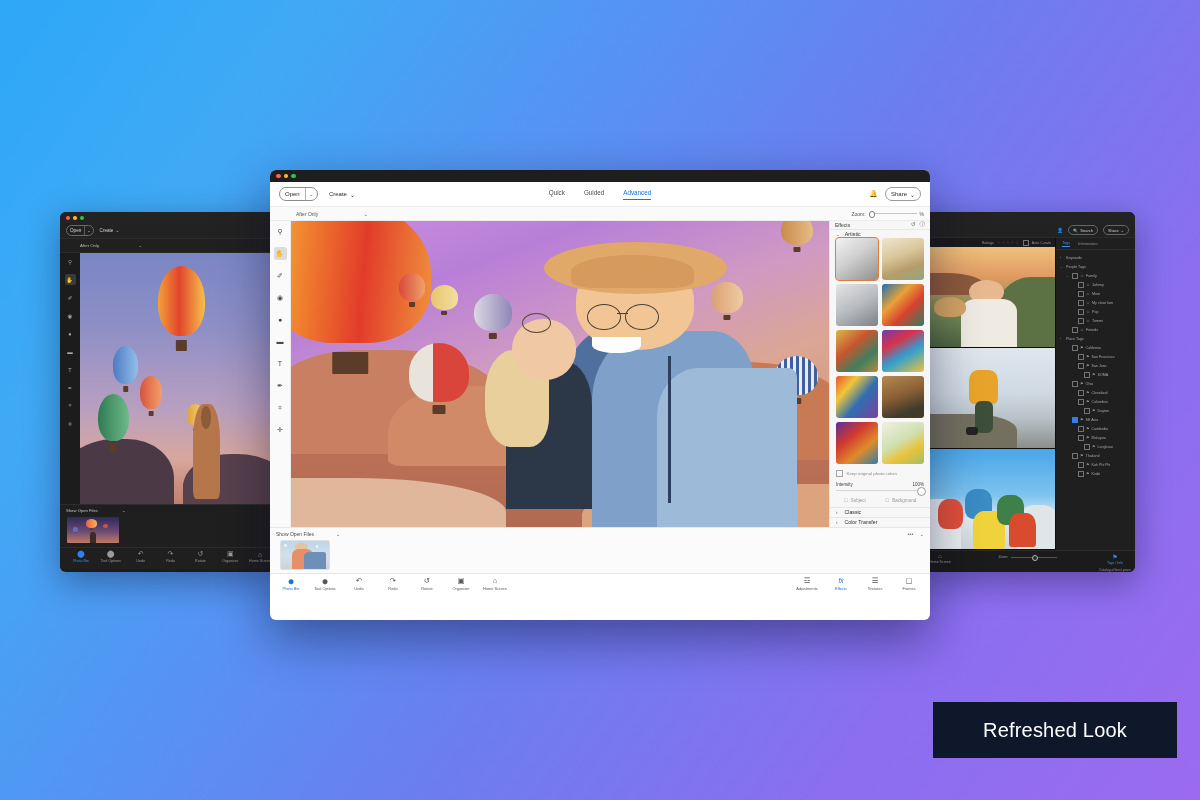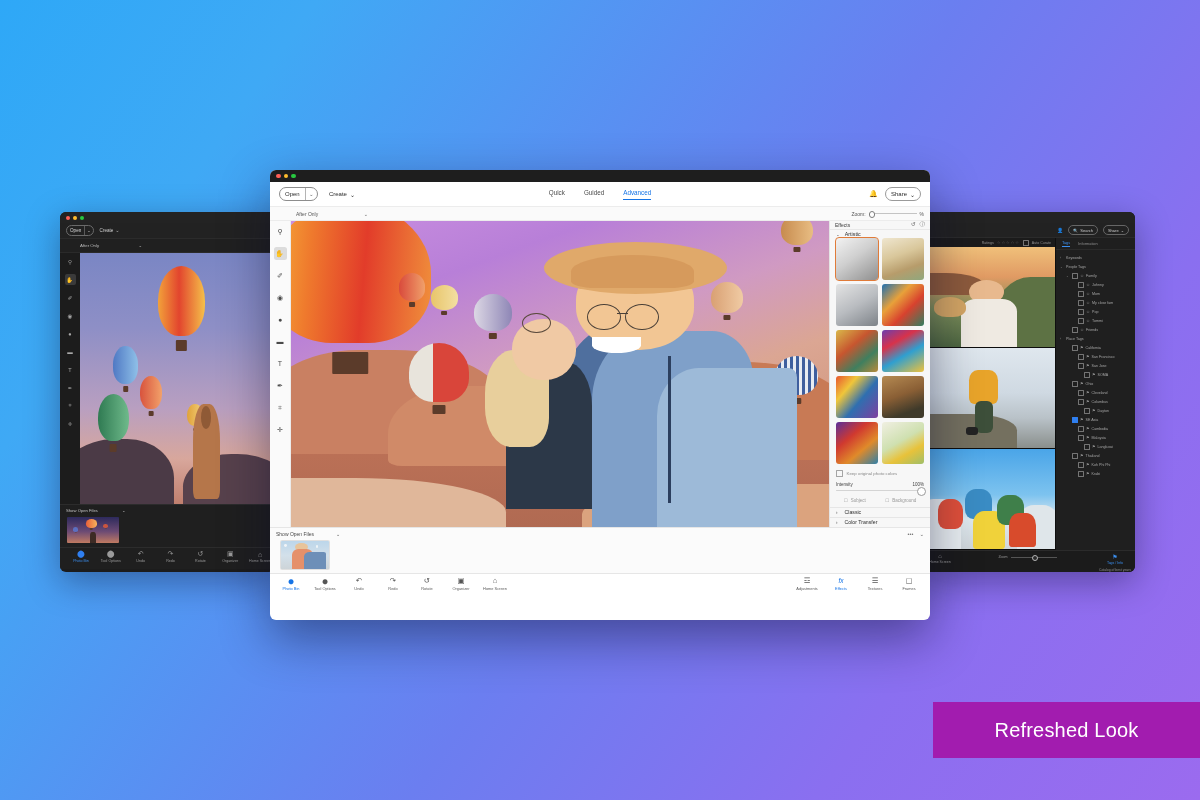--- a/index.html
+++ b/index.html
@@ -120,21 +120,21 @@
   .mw-binic{margin-left:auto;display:flex;gap:6px;color:#777;font-size:5.5px;}
   .mw-thumb{width:48px;height:28px;margin-left:10px;border-radius:1.5px;overflow:hidden;position:relative;border:1px solid #e0e0e0;}
   .mw-foot{height:22px;background:#fff;border-top:1px solid #e6e6e6;display:flex;align-items:flex-start;padding:0 4px;}
   .mfit{width:34px;display:flex;flex-direction:column;align-items:center;padding-top:2px;gap:1px;font-size:3.9px;color:#5a5a5a;}
   .mfit .mic{height:9px;display:flex;align-items:center;justify-content:center;font-size:7.5px;color:#555;}
   .mfit.act{color:#1473e6;}
   .mfit.act .mic{color:#1473e6;}
   .mfspacer{flex:1;}
 
   
-  #badge{position:absolute;left:933px;top:702px;width:267px;height:56px;background:#a21caf;display:flex;align-items:center;justify-content:center;}
+  #badge{position:absolute;left:933px;top:702px;width:244px;height:56px;background:#0f172a;display:flex;align-items:center;justify-content:center;}
   #badge span{color:#fff;font-size:20px;letter-spacing:.2px;}
 
   
   .sky{position:absolute;inset:0;}
   .bal{position:absolute;border-radius:50% 50% 44% 44%;}
   .bal:after{content:"";position:absolute;left:50%;bottom:-22%;transform:translateX(-50%);width:22%;height:16%;background:#5b3b2a;border-radius:1px;}
   .rock{position:absolute;border-radius:40% 45% 8% 8%/60% 55% 8% 8%;}
 </style>
 </head>
 <body>

